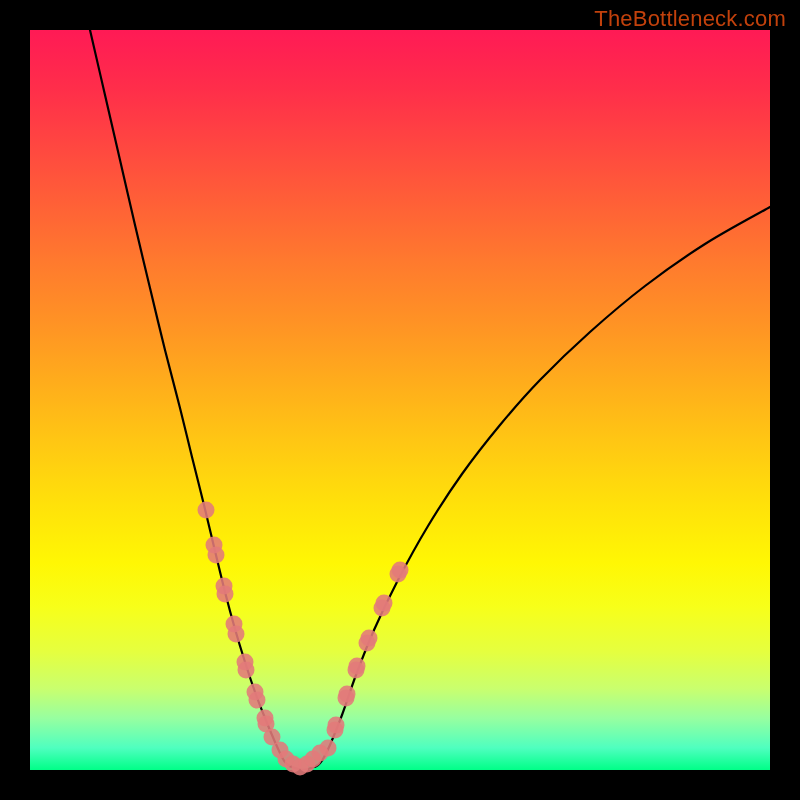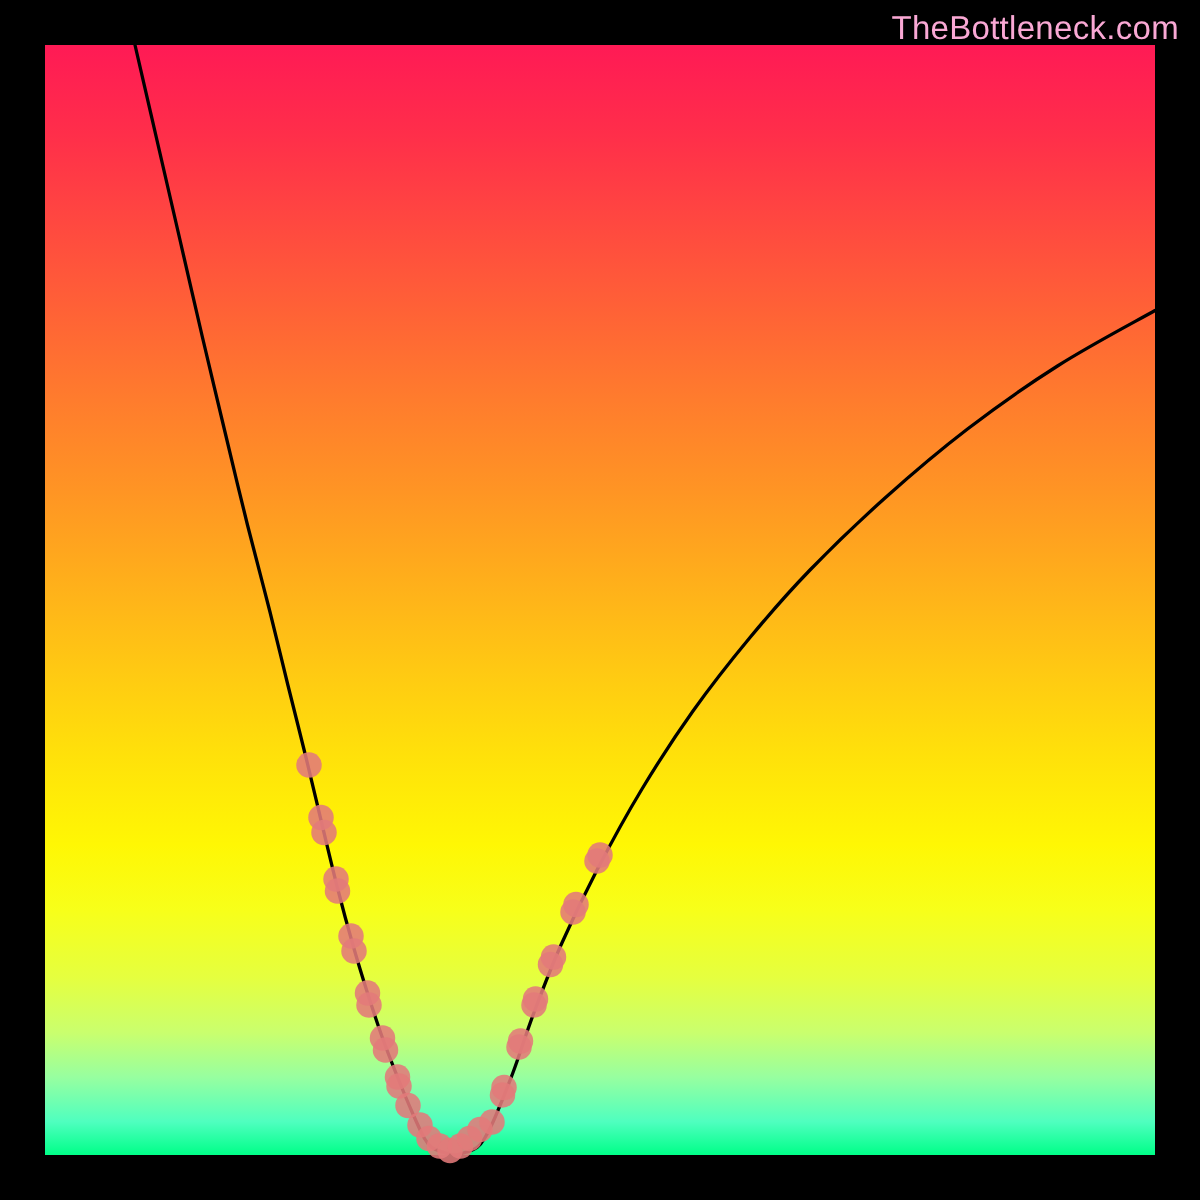--- a/index.html
+++ b/index.html
@@ -40,21 +40,21 @@
       #c9ff6e 89%,
       #97ffa0 93%,
       #4fffbf 97%,
       #00ff88 100%
     );
   }
   .watermark {
     position: absolute;
     top: 6px;
     right: 14px;
-    color: #f9a8d4;
+    color: #c2410c;
     font-size: 22px;
     font-weight: 400;
     letter-spacing: 0.2px;
     user-select: none;
   }
   svg.curves,
   svg.dots {
     position: absolute;
     left: 0;
     top: 0;

